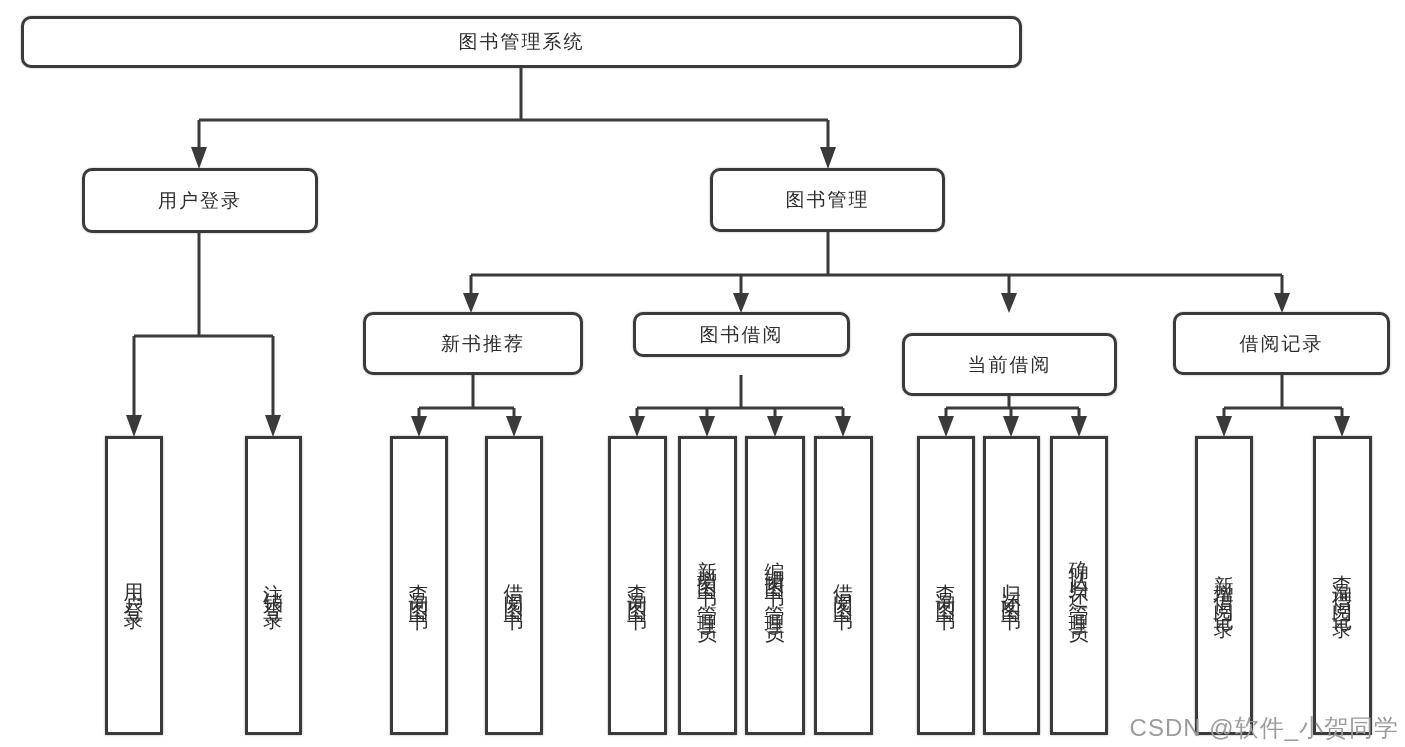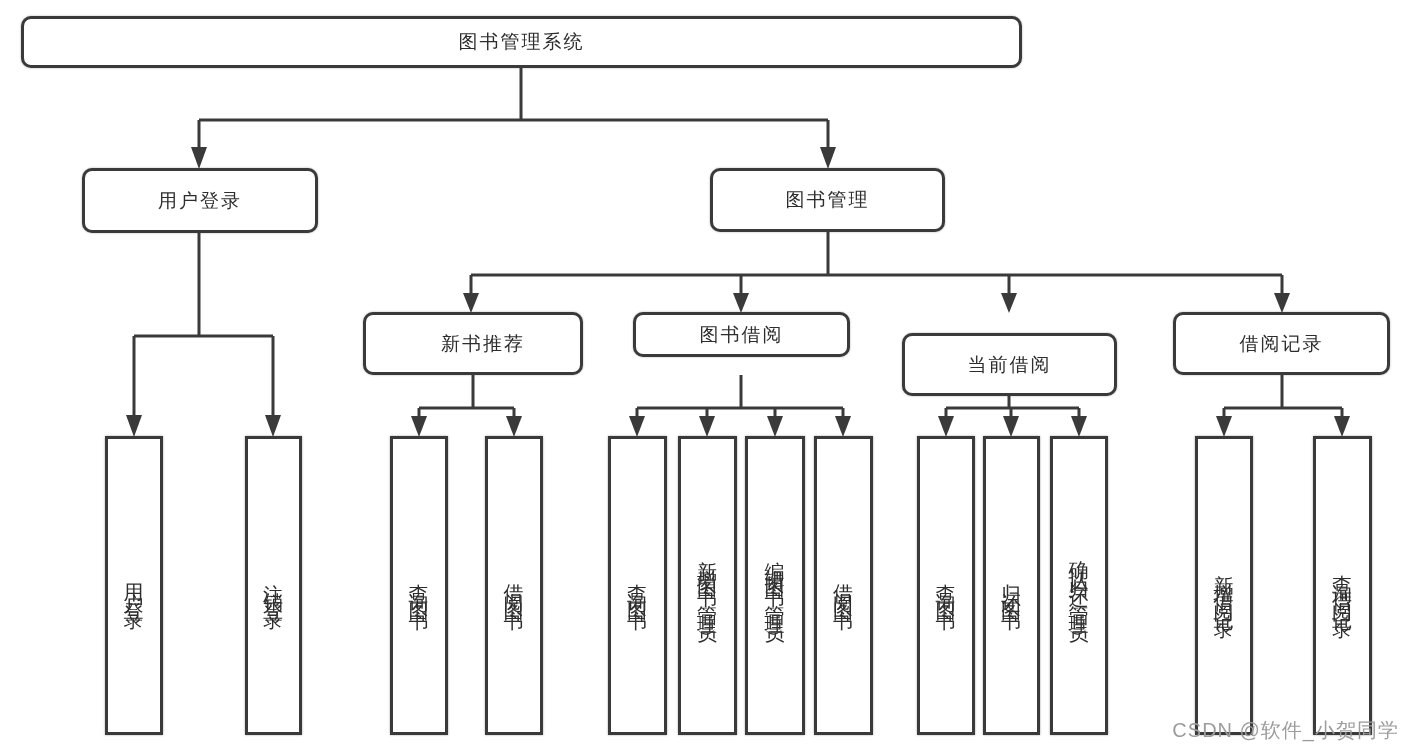--- a/index.html
+++ b/index.html
@@ -43,21 +43,21 @@
     text-orientation: mixed;
     font-size: 20px;
     letter-spacing: 9px;
     line-height: 1;
     color: #2d2d2d;
   }
   .watermark {
     position: absolute;
     right: 6px;
     bottom: 3px;
-    font-size: 20px;
+    font-size: 24px;
     letter-spacing: 1px;
     color: #9c9c9c;
     white-space: nowrap;
   }
 </style>
 </head>
 <body>
 
 <div id="canvas">
 

